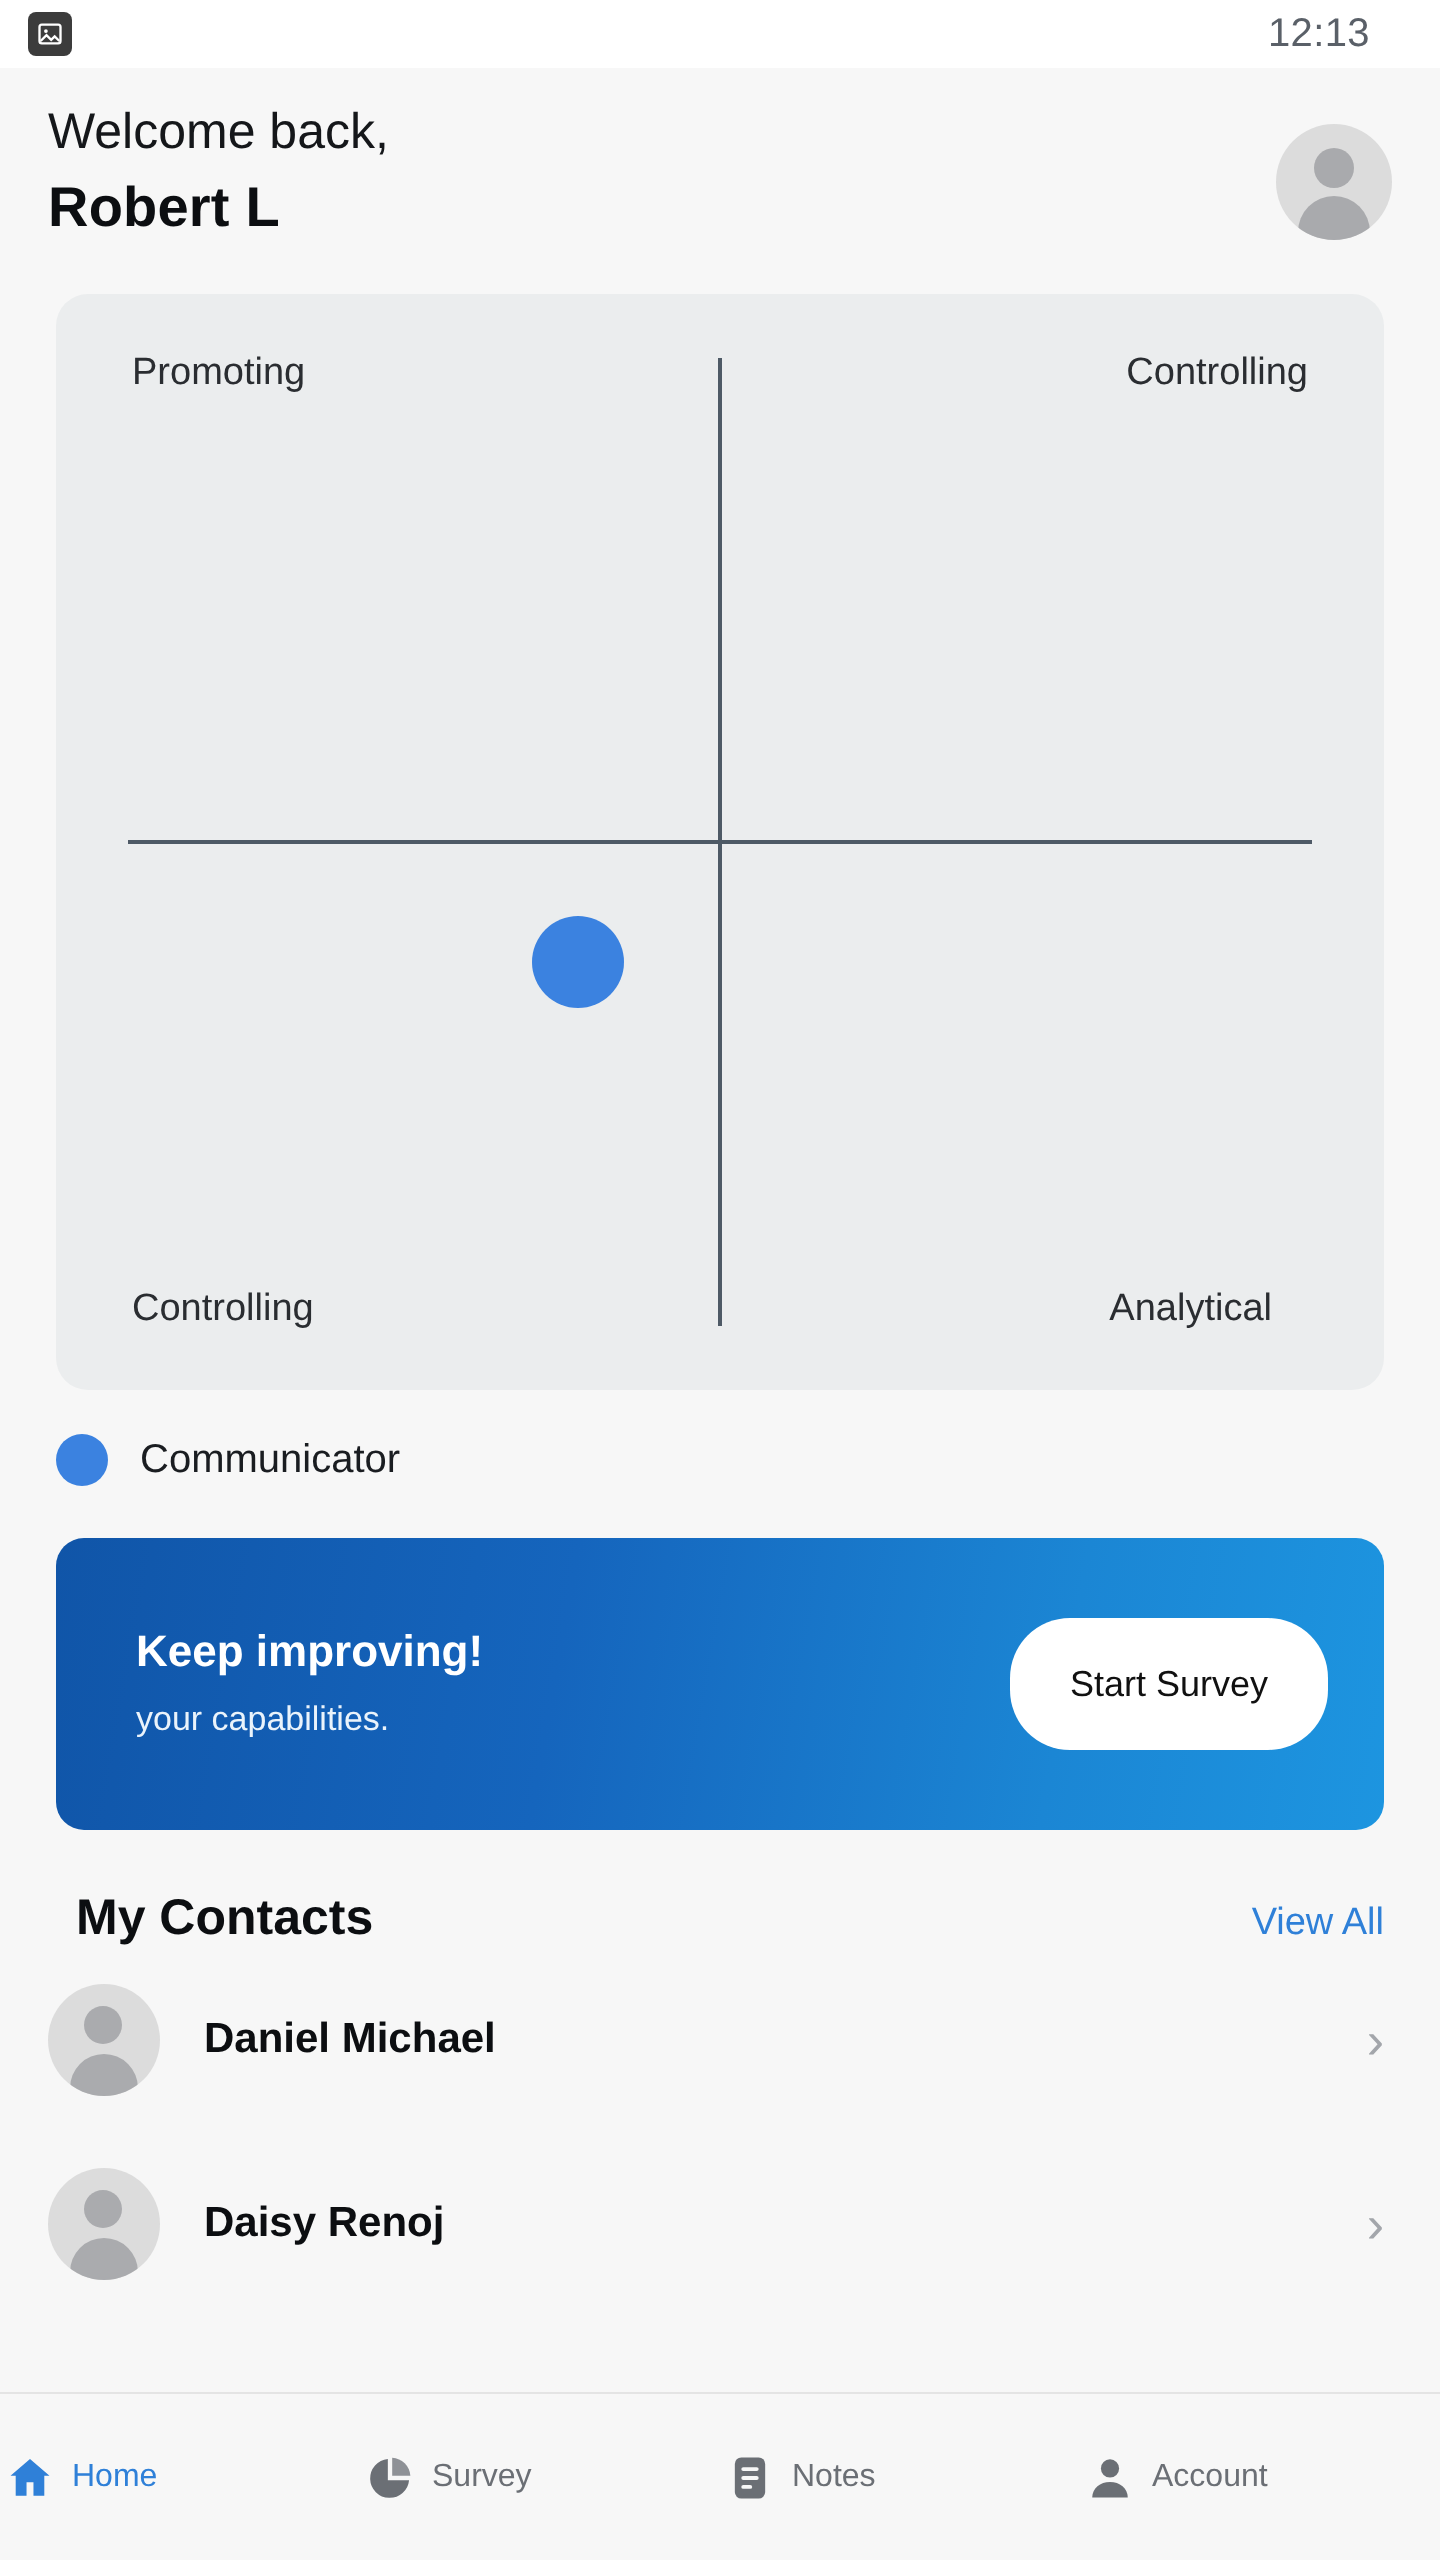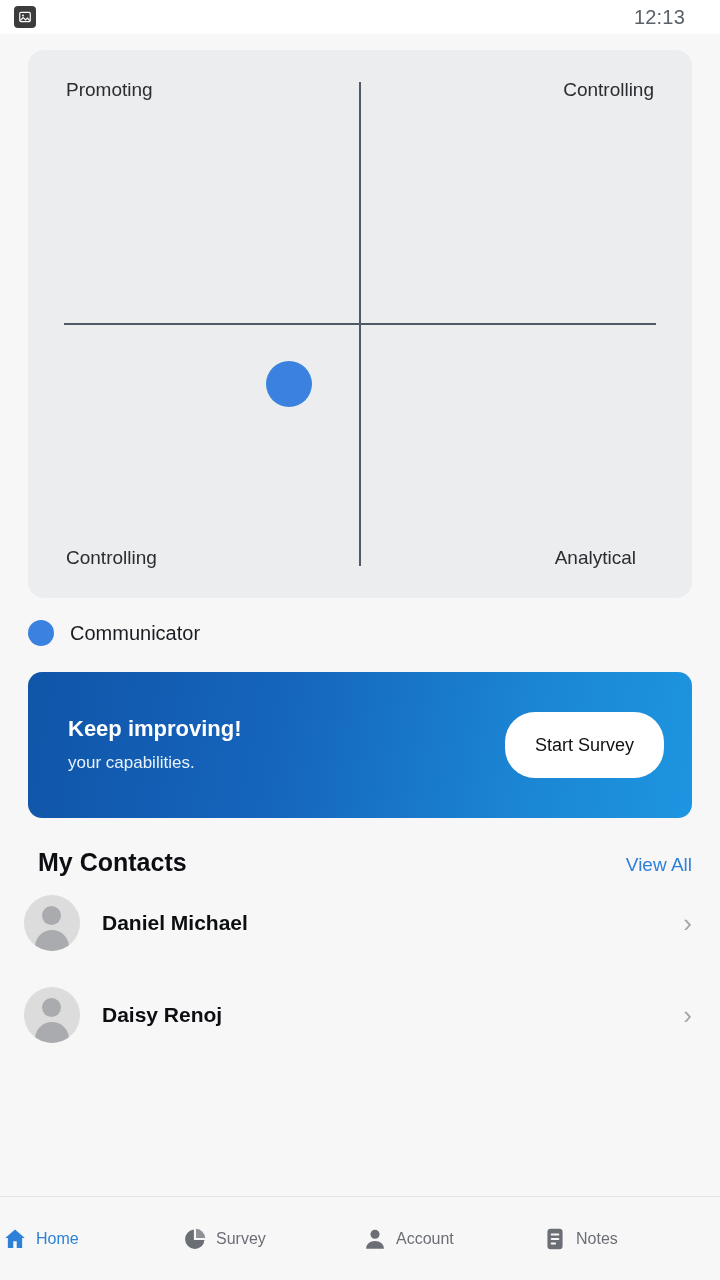--- a/index.html
+++ b/index.html
@@ -116,20 +116,30 @@
         <svg width="14" height="14" viewBox="0 0 24 24" fill="none" stroke="#ffffff" stroke-width="2">
           <rect x="3" y="4" width="18" height="16" rx="2"></rect>
           <circle cx="8.5" cy="9.5" r="1.6" fill="#ffffff" stroke="none"></circle>
           <path d="M4 18l5-5 4 4 3-3 4 4"></path>
         </svg>
       </span>
     </div>
     <span class="status-time">12:13</span>
   </div>
 
+  <div class="header">
+    <div>
+      <div class="welcome">Welcome back,</div>
+      <div class="username">Robert L</div>
+    </div>
+    <div class="avatar-lg">
+      <span class="head"></span>
+      <span class="body"></span>
+    </div>
+  </div>
 
   <div class="chart-card">
     <div class="axis-v"></div>
     <div class="axis-h"></div>
     <div class="q-label q-tl">Promoting</div>
     <div class="q-label q-tr">Controlling</div>
     <div class="q-label q-bl">Controlling</div>
     <div class="q-label q-br">Analytical</div>
     <div class="dot-point" style="left: 237.76px; top: 311.28px; background: rgb(59, 130, 224);"></div>
   </div>
@@ -187,33 +197,33 @@
           <path d="M11 3.2A9 9 0 1 0 20.8 13H11z"></path>
           <path d="M13 2.6V11h8.4A9 9 0 0 0 13 2.6z" opacity=".75"></path>
         </svg>
       </span>
       <span class="nav-label">Survey</span>
     </div>
 
     <div class="nav-item">
       <span class="nav-icon">
         <svg width="26" height="26" viewBox="0 0 24 24" fill="#6b6f75">
-          <circle cx="12" cy="7.6" r="4.2"></circle>
-          <path d="M3.8 21c0-4.4 3.7-7.2 8.2-7.2s8.2 2.8 8.2 7.2z"></path>
-        </svg>
-      </span>
-      <span class="nav-label">Account</span>
-    </div>
-
-    <div class="nav-item">
-      <span class="nav-icon">
-        <svg width="26" height="26" viewBox="0 0 24 24" fill="#6b6f75">
           <rect x="5" y="2.5" width="14" height="19" rx="3"></rect>
           <rect x="8" y="7" width="8" height="1.8" rx=".9" fill="#f7f7f7"></rect>
           <rect x="8" y="11.1" width="8" height="1.8" rx=".9" fill="#f7f7f7"></rect>
           <rect x="8" y="15.2" width="5" height="1.8" rx=".9" fill="#f7f7f7"></rect>
         </svg>
       </span>
       <span class="nav-label">Notes</span>
     </div>
 
+    <div class="nav-item">
+      <span class="nav-icon">
+        <svg width="26" height="26" viewBox="0 0 24 24" fill="#6b6f75">
+          <circle cx="12" cy="7.6" r="4.2"></circle>
+          <path d="M3.8 21c0-4.4 3.7-7.2 8.2-7.2s8.2 2.8 8.2 7.2z"></path>
+        </svg>
+      </span>
+      <span class="nav-label">Account</span>
+    </div>
+
   </div>
 </div>
 
 </body></html>

